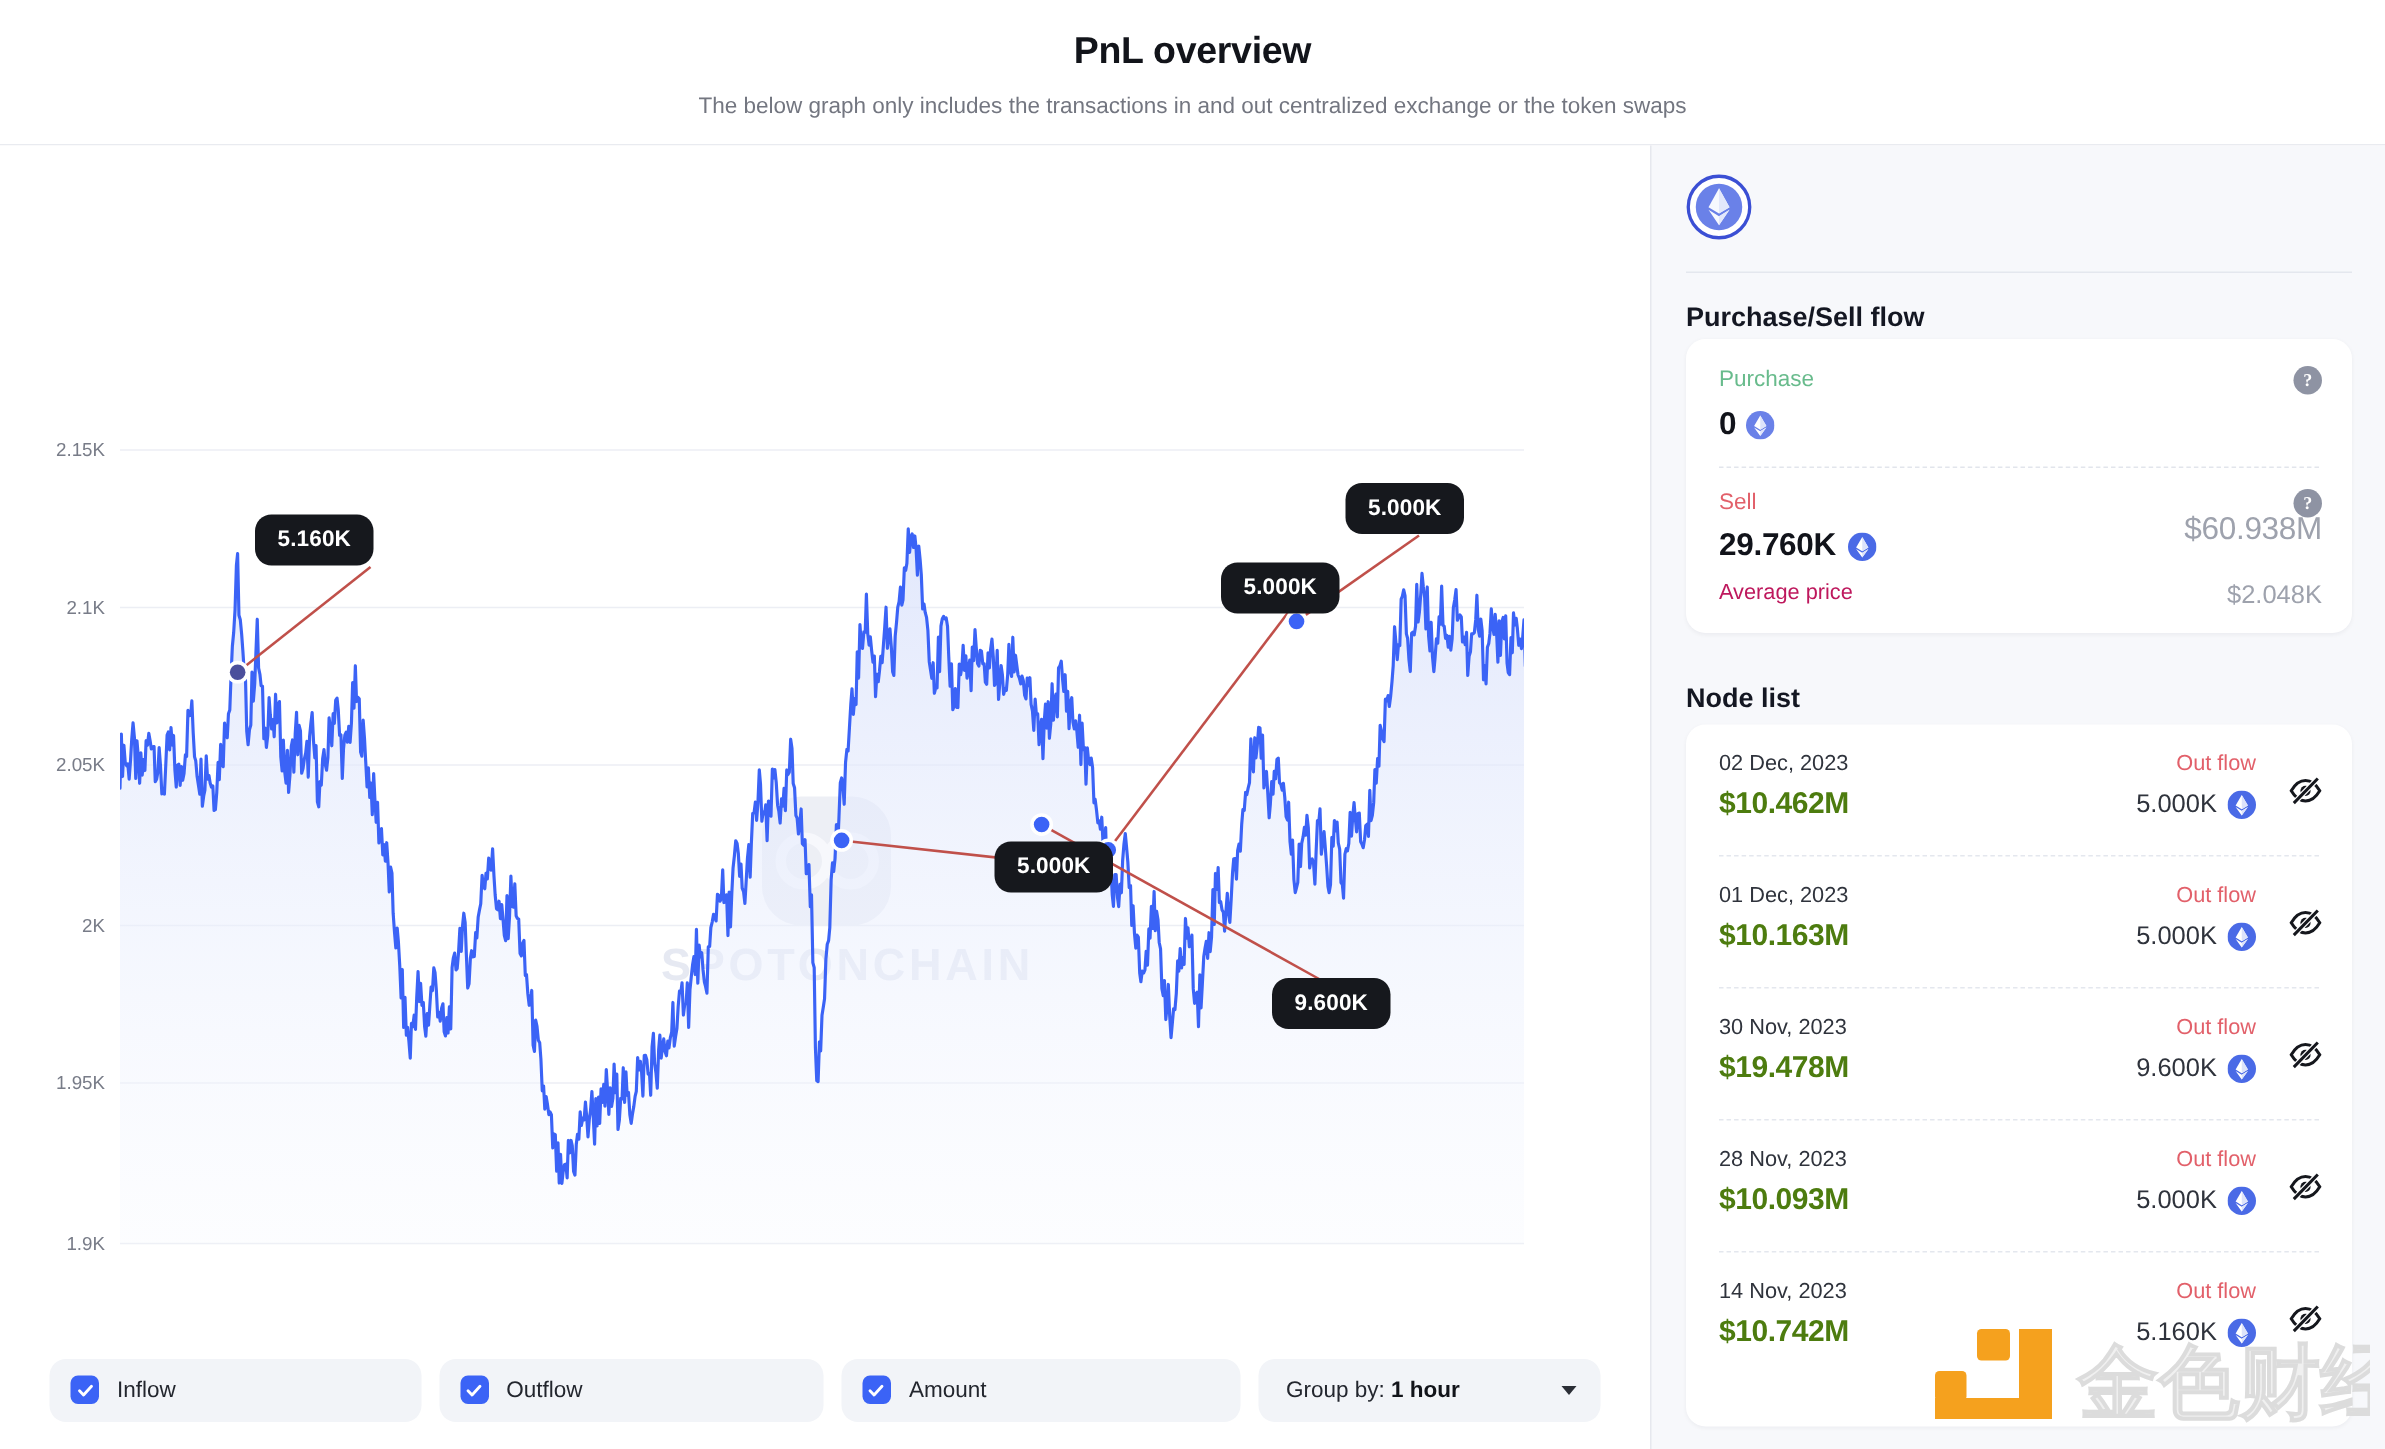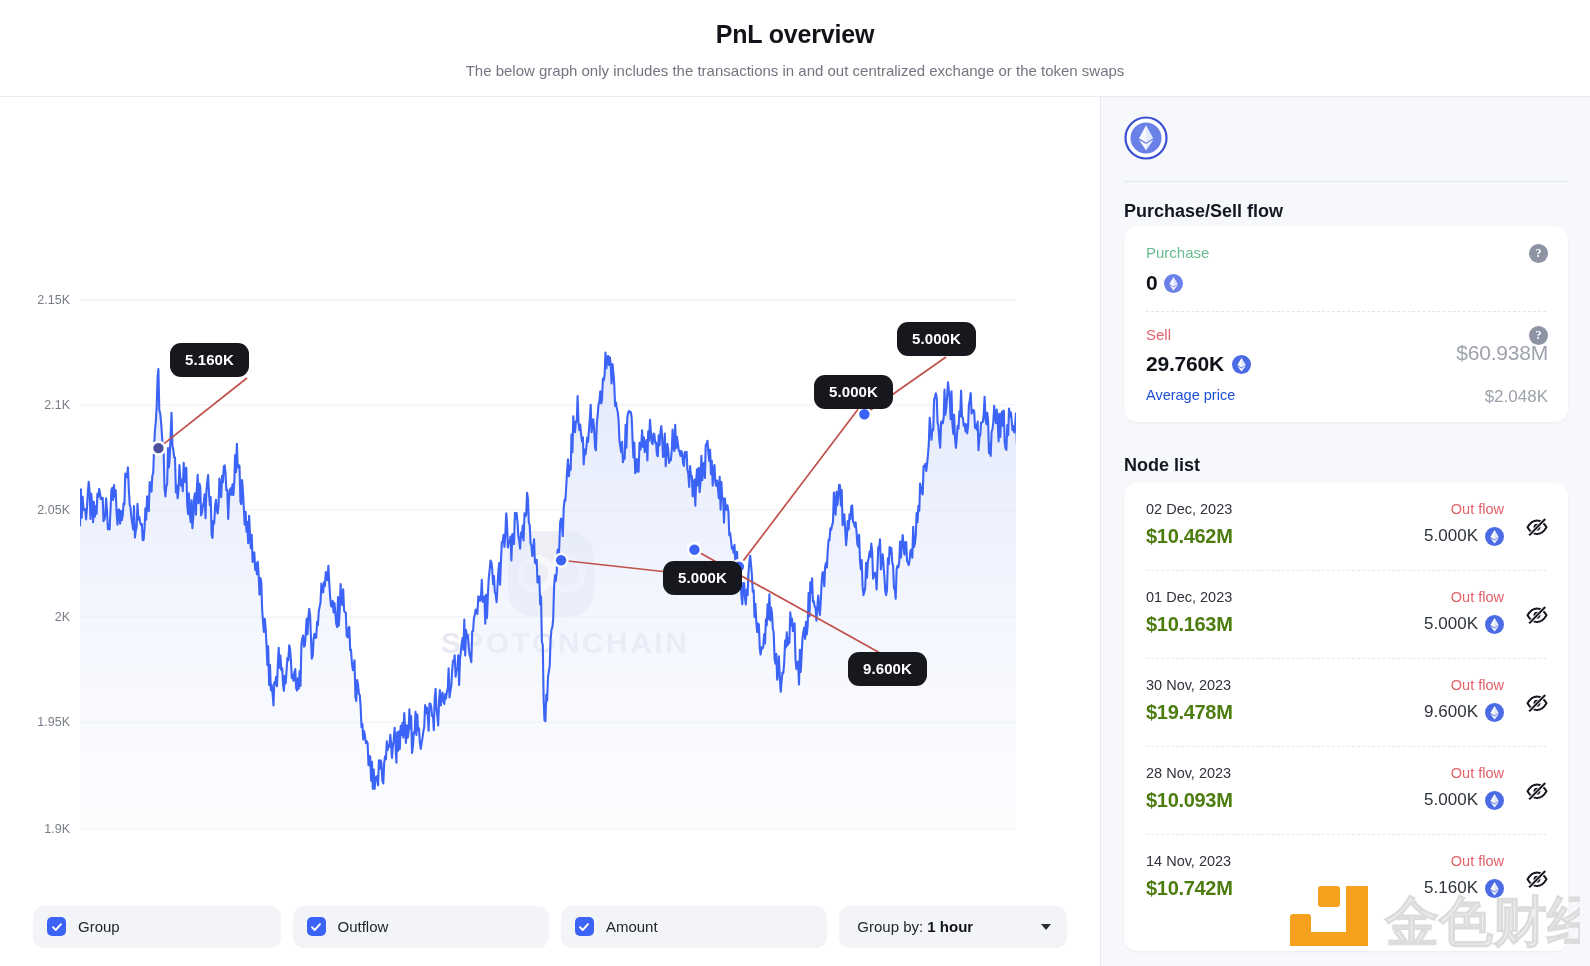--- a/index.html
+++ b/index.html
@@ -93,21 +93,21 @@
   }
   .card {
     position:absolute; background:#ffffff; border-radius:13px;
     box-shadow:0 1px 3px rgba(20,25,45,0.05);
   }
 
   .lbl-purchase { font-size:15px; color:#68bb8c; }
   .lbl-sell { font-size:15px; color:#e2606a; }
   .big-num { font-size:21px; font-weight:700; color:#11131a; letter-spacing:-0.2px; }
   .mid-num { font-size:21px; color:#9ea2ad; font-weight:400; letter-spacing:-0.2px;}
-  .avg-lbl { font-size:14.5px; color:#1d4ed8; }
+  .avg-lbl { font-size:14.5px; color:#be185d; }
   .avg-val { font-size:17px; color:#9ea2ad; }
   .qmark {
     width:19px;height:19px;border-radius:50%;background:#8e93a3;
     color:#fff;font-size:12px;font-weight:700;display:flex;align-items:center;justify-content:center;
     font-family:"Liberation Serif", serif;
   }
   .hdash { border-top:1px dashed #e2e5ec; }
   .node-row { position:relative; height:88px; }
   .node-date { font-size:14.5px; color:#2f333c; }
   .node-amt { font-size:20px; font-weight:700; color:#4d7c0f; letter-spacing:-0.3px; }
@@ -229,21 +229,21 @@
       </div>
 
       <div class="controls">
 
         <div class="pill w1">
           <span class="cbx">
             <svg width="12" height="12" viewBox="0 0 12 12">
                 <path d="M2 6.2 L4.7 9 L10 3.2" fill="none" stroke="#fff" stroke-width="1.9" stroke-linecap="round" stroke-linejoin="round"></path>
               </svg>
           </span>
-          <span>Group</span>
+          <span>Inflow</span>
         </div>
 
         <div class="pill w2">
           <span class="cbx">
             <svg width="12" height="12" viewBox="0 0 12 12">
                 <path d="M2 6.2 L4.7 9 L10 3.2" fill="none" stroke="#fff" stroke-width="1.9" stroke-linecap="round" stroke-linejoin="round"></path>
               </svg>
           </span>
           <span>Outflow</span>
         </div>

